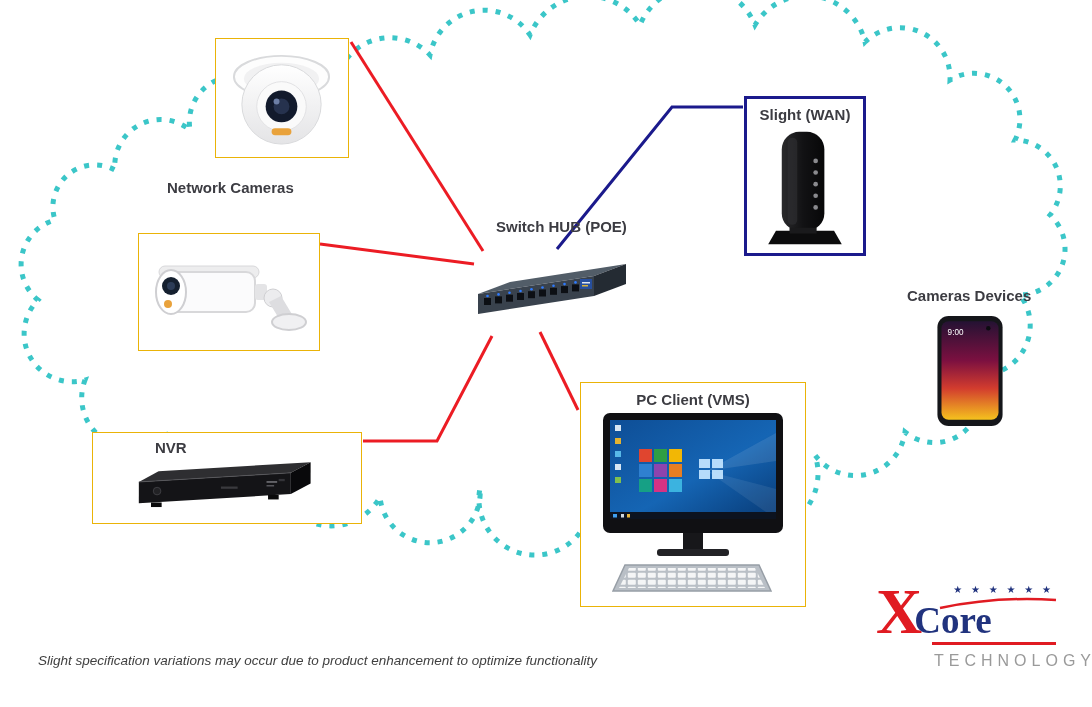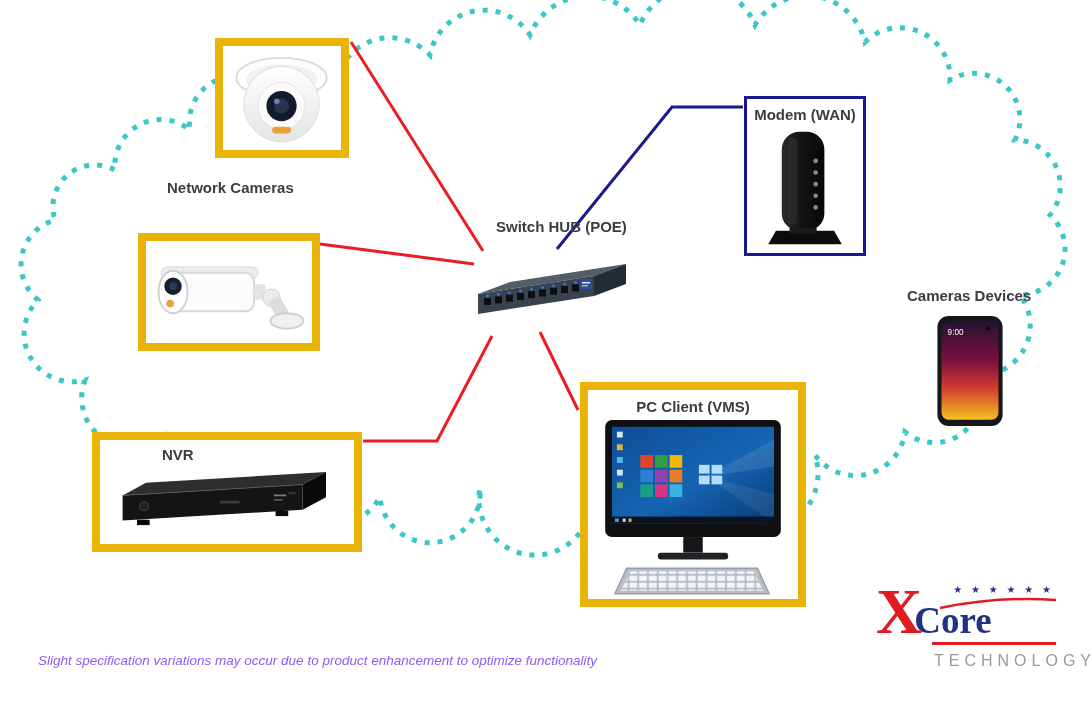--- a/index.html
+++ b/index.html
@@ -1,43 +1,43 @@
 <!DOCTYPE html>
 <html><head>
 <meta charset="utf-8">
 <style>
   * { margin:0; padding:0; box-sizing:border-box; }
   html,body { background:#ffffff; font-family:"Liberation Sans", sans-serif; }
   .canvas { position:relative; width:1092px; height:707px; background:#ffffff; overflow:hidden; }
   .overlay { position:absolute; left:0; top:0; }
 
   .box { position:absolute; background:#ffffff; display:flex; align-items:center; justify-content:center; }
-  .red-box  { border:8px solid #eab308; }
+  .red-box  { border:1px solid #eab308; }
   .navy-box { border:3px solid #1B1A8C; }
 
   .dome-box   { left:215px; top:38px;  width:134px; height:120px; }
   .bullet-box { left:138px; top:233px; width:182px; height:118px; }
   .modem-box  { left:744px; top:96px;  width:122px; height:160px; flex-direction:column; justify-content:flex-start; padding-top:8px; }
   .pc-box     { left:580px; top:382px; width:226px; height:225px; flex-direction:column; justify-content:flex-start; padding-top:9px; }
-  .nvr-box    { left:92px;  top:432px; width:270px; height:120px; flex-direction:column; justify-content:flex-start; }
+  .nvr-box    { left:92px;  top:432px; width:270px; height:92px; flex-direction:column; justify-content:flex-start; }
 
   .node-label { font-size:15px; font-weight:bold; color:#3C3C42; white-space:nowrap; line-height:1.1; }
   .free-label { position:absolute; }
   .lbl-cameras { left:167px; top:180px; }
   .lbl-switch  { left:496px; top:219px; }
   .lbl-mobile  { left:907px; top:288px; }
   .nvr-box .node-label { position:absolute; left:62px; top:7px; }
   .nvr-box svg { margin-top:14px; }
   .modem-box .node-label { margin-bottom:4px; }
   .pc-box .node-label { margin-bottom:2px; }
 
   .switch-img { position:absolute; left:472px; top:248px; }
   .phone-img  { position:absolute; left:933px; top:314px; }
 
-  .footer-note { position:absolute; left:38px; top:653px; font-style:italic; font-size:13.5px; color:#8b5cf6; white-space:nowrap; }
+  .footer-note { position:absolute; left:38px; top:653px; font-style:italic; font-size:13.5px; color:#404040; white-space:nowrap; }
 
   .logo { position:absolute; left:876px; top:584px; width:182px; height:88px; }
   .logo-stars { position:absolute; right:4px; top:0; font-size:10px; letter-spacing:3px; color:#21337E; }
   .logo-swoosh { position:absolute; right:0; top:10px; }
   .logo-word { position:absolute; left:0; top:-4px; display:flex; align-items:baseline; font-family:"Liberation Serif", serif; font-weight:bold; line-height:1; }
   .logo-x    { font-size:64px; color:#E01B22; }
   .logo-core { font-size:37px; color:#21337E; margin-left:-8px; }
   .logo-underline { position:absolute; left:56px; top:58px; right:2px; height:3px; background:#E01B22; }
   .logo-tech { position:absolute; left:58px; top:68px; font-size:16px; letter-spacing:5px; color:#9A9A9A; text-transform:uppercase; white-space:nowrap; }
 </style>
@@ -127,21 +127,21 @@
       <circle cx="81.5" cy="37.8" r="1.3"></circle>
         <circle cx="92.5" cy="36.1" r="1.3"></circle>
         <circle cx="103.5" cy="34.4" r="1.3"></circle>
     </g>
     <rect x="108" y="31" width="12" height="10" fill="#274f9e"></rect>
     <rect x="110" y="34" width="8" height="1.5" fill="#dfe6f2"></rect>
     <rect x="110" y="37" width="6" height="1.5" fill="#d8b23a"></rect>
   </svg>
 
   <div class="box navy-box modem-box">
-    <div class="node-label">Modem (WAN)</div>
+    <div class="node-label">Slight (WAN)</div>
     <svg width="92" height="122" viewBox="0 0 92 126">
       <defs>
         <linearGradient id="modg" x1="0" y1="0" x2="1" y2="0">
           <stop offset="0" stop-color="#2a2a2c"></stop>
             <stop offset="0.5" stop-color="#121214"></stop>
             <stop offset="1" stop-color="#070708"></stop>
         </linearGradient>
       </defs>
       <rect x="22" y="4" width="44" height="102" rx="18" fill="url(#modg)"></rect>
       <rect x="28" y="10" width="10" height="90" rx="5" fill="#303034" opacity="0.6"></rect>

